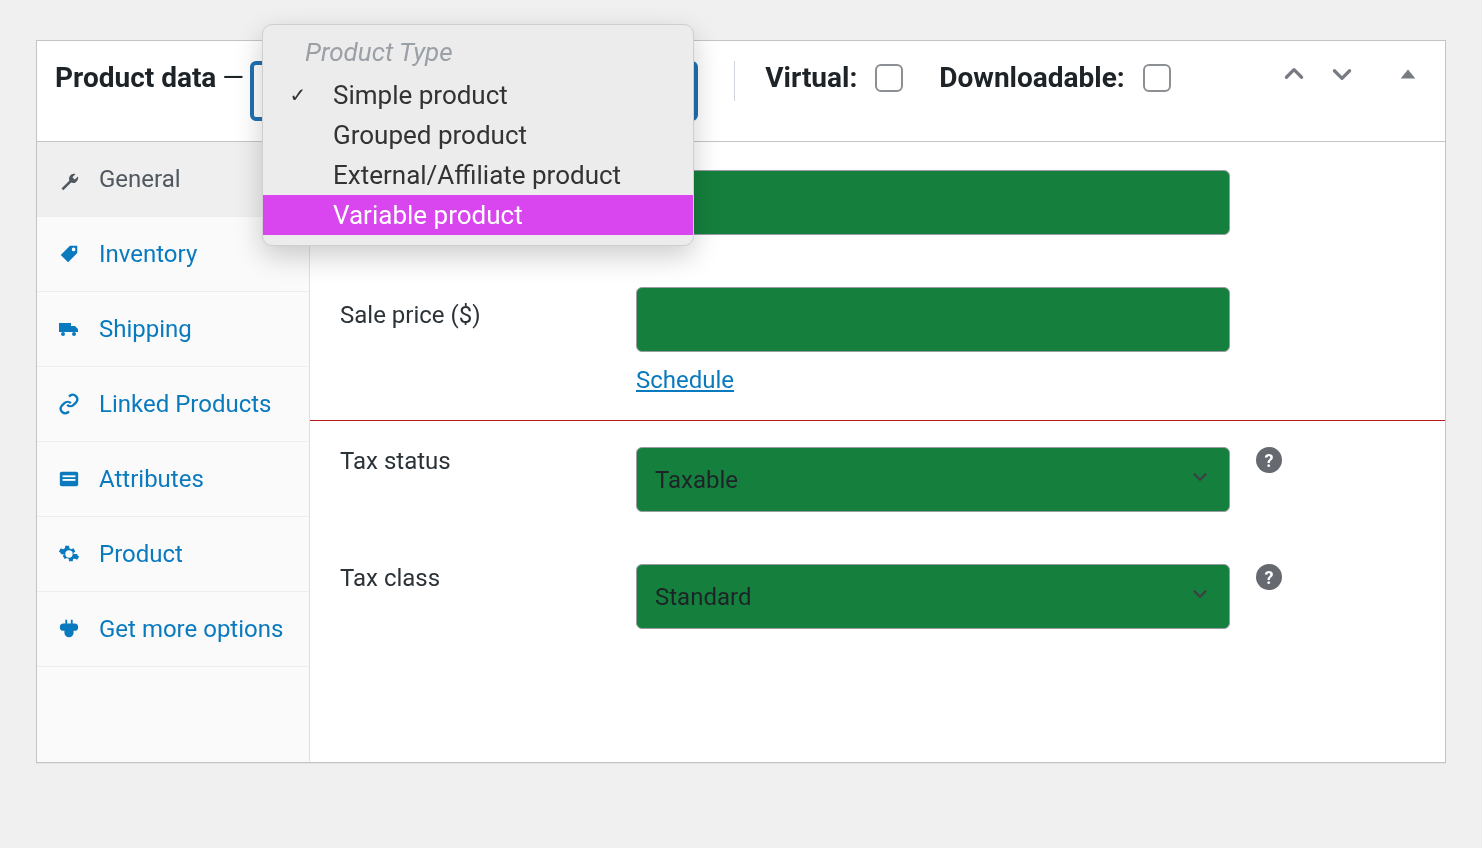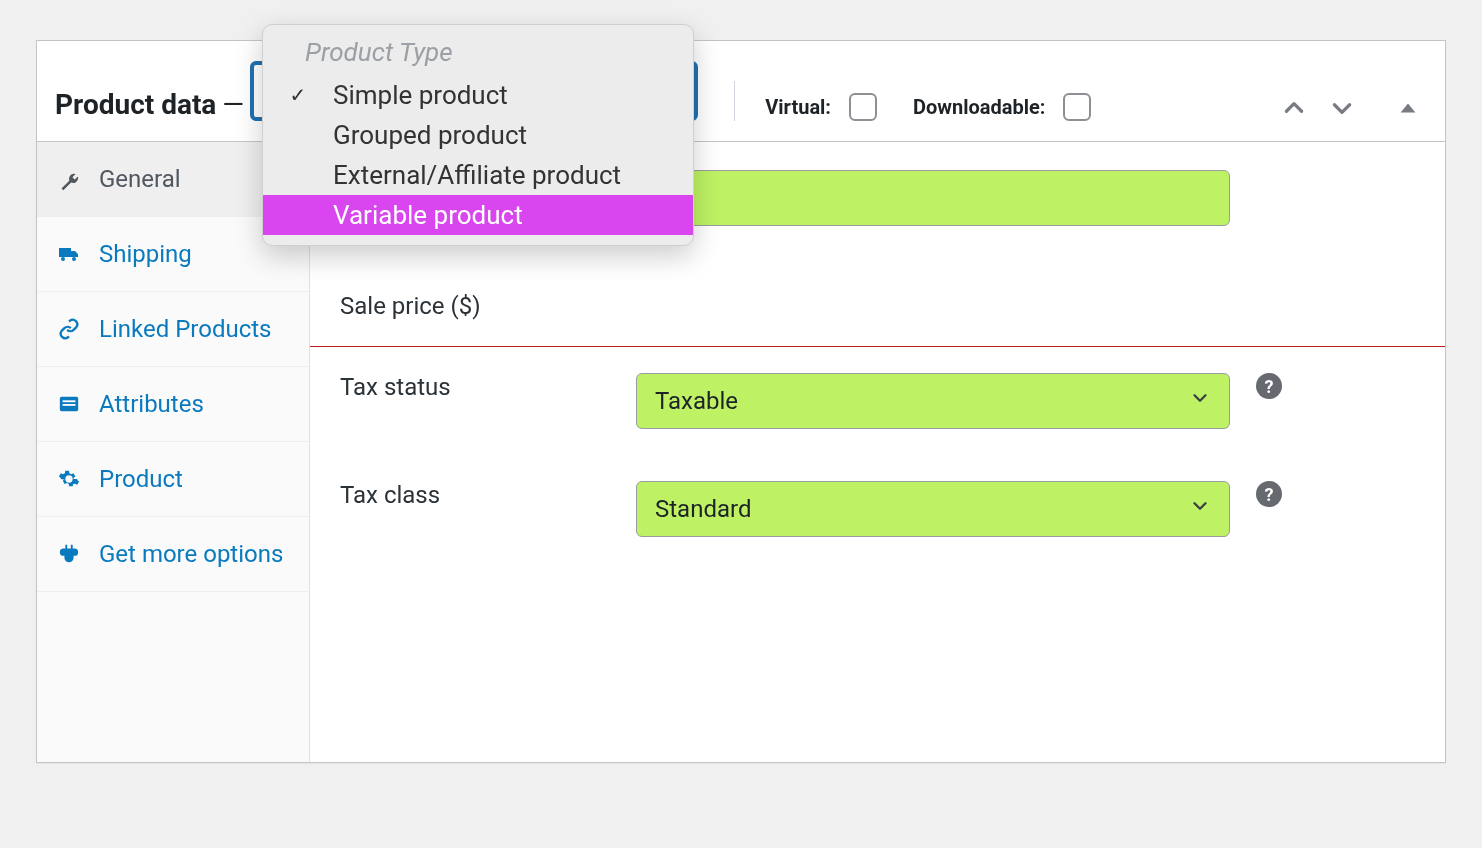--- a/index.html
+++ b/index.html
@@ -31,21 +31,21 @@
     background: var(--wp-panel-bg);
     border: 1px solid var(--wp-border);
     box-shadow: 0 1px 1px rgba(0,0,0,.04);
     display: flex;
     flex-direction: column;
   }
 
   
   .box-header {
     display: flex;
-    align-items: flex-end;
+    align-items: flex-start;
     padding: 20px 26px 20px 18px;
     border-bottom: 1px solid var(--wp-border);
     position: relative;
   }
   .box-title {
     font-weight: 700;
     font-size: 28px;
     white-space: nowrap;
   }
   .dash {
@@ -66,21 +66,21 @@
     margin: 0 30px 0 30px;
   }
   .check-group {
     display: flex;
     align-items: center;
     gap: 18px;
     margin-right: 36px;
   }
   .check-label {
     font-weight: 700;
-    font-size: 20px;
+    font-size: 28px;
   }
   .check-box {
     width: 28px;
     height: 28px;
     border: 2px solid #8c8f94;
     border-radius: 6px;
     box-sizing: border-box;
   }
   .header-actions {
     margin-left: auto;
@@ -141,29 +141,29 @@
   .form-row.hr-after {
     border-bottom: 1px solid #b91c1c;
   }
   .form-label {
     width: 296px;
     font-size: 24px;
     color: #2c3338;
   }
   .form-field {
     width: 594px;
-    height: 56px;
+    height: 65px;
     border: 1px solid #999da3;
     border-radius: 6px;
     box-sizing: border-box;
     padding: 0 18px;
     font-size: 24px;
     display: flex;
     align-items: center;
-    background: #bef264;
+    background: #15803d;
   }
   .select-field { justify-content: space-between; }
   .select-caret { color: #3b3f44; }
   .schedule-link {
     color: var(--wp-blue-link);
     text-decoration: underline;
     font-size: 24px;
     margin-top: 14px;
     display: inline-block;
   }
@@ -267,20 +267,28 @@
         <div class="side-item active">
           <span class="icon">
             <svg width="22" height="22" viewBox="0 0 24 24" fill="#50575e">
                 <path d="M22 6.5a5.5 5.5 0 0 1-7.7 5L5.8 20l-2-2 8.5-8.5A5.5 5.5 0 0 1 17.5 2c.6 0 1.1.1 1.6.3l-3.4 3.4 2.6 2.6 3.4-3.4c.2.5.3 1 .3 1.6z"></path>
               </svg>
           </span>
           <span class="label">General</span>
         </div>
         <div class="side-item">
           <span class="icon">
+            <svg width="22" height="22" viewBox="0 0 24 24" fill="#0a7abf">
+                <path d="M21 3h-8L3 13l8 8 10-10V3zm-4 6a2 2 0 1 1 0-4 2 2 0 0 1 0 4z"></path>
+              </svg>
+          </span>
+          <span class="label">Inventory</span>
+        </div>
+        <div class="side-item">
+          <span class="icon">
             <svg width="24" height="24" viewBox="0 0 24 24" fill="#0a7abf">
                 <path d="M2 6h12v9H2zM14 9h4l3 3v3h-7zM6 19a2 2 0 1 0 0-4 2 2 0 0 0 0 4zm11 0a2 2 0 1 0 0-4 2 2 0 0 0 0 4z"></path>
               </svg>
           </span>
           <span class="label">Shipping</span>
         </div>
         <div class="side-item">
           <span class="icon" style="align-self:flex-start;margin-top:4px;">
             <svg width="22" height="22" viewBox="0 0 24 24" fill="none" stroke="#0a7abf" stroke-width="2.5">
                 <path d="M10 13a5 5 0 0 0 7 0l3-3a5 5 0 0 0-7-7l-1 1"></path>
@@ -319,20 +327,24 @@
 
       <div class="content">
 
         <div class="form-row" style="padding-top:28px;">
           <div class="form-label"></div>
           <div class="form-field"></div>
         </div>
 
         <div class="form-row hr-after" style="align-items:flex-start;">
           <div class="form-label" style="padding-top:14px;">Sale price ($)</div>
+          <div>
+            <div class="form-field"></div>
+            <a class="schedule-link">Schedule</a>
+          </div>
         </div>
 
         <div class="form-row">
           <div class="form-label">Tax status</div>
           <div class="form-field select-field">
             <span>Taxable</span>
             <span class="select-caret">
               <svg width="22" height="22" viewBox="0 0 24 24" fill="none" stroke="#3b3f44" stroke-width="2.5" stroke-linecap="round" stroke-linejoin="round">
                   <polyline points="6 9 12 15 18 9"></polyline>
                 </svg>

